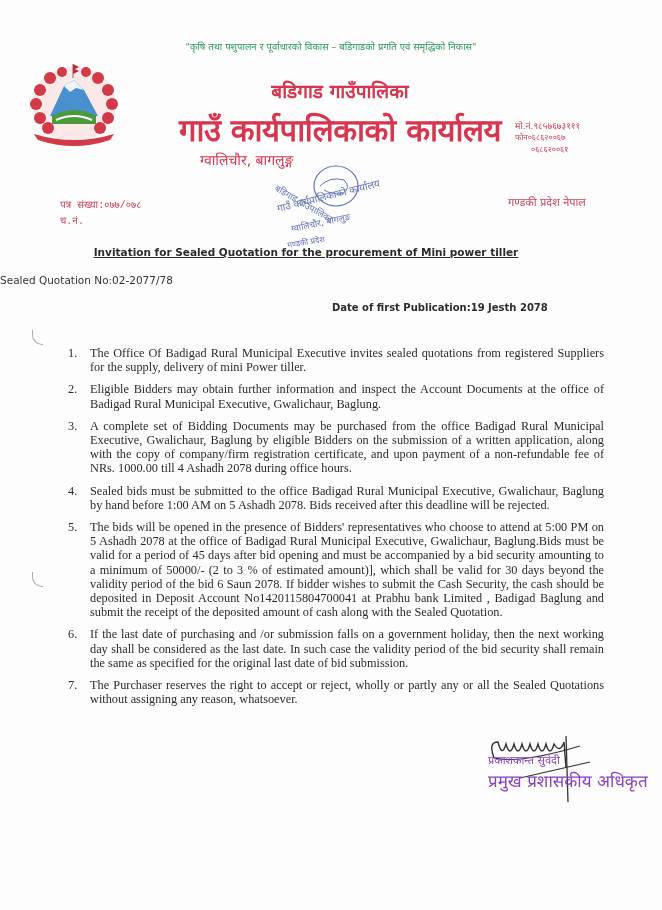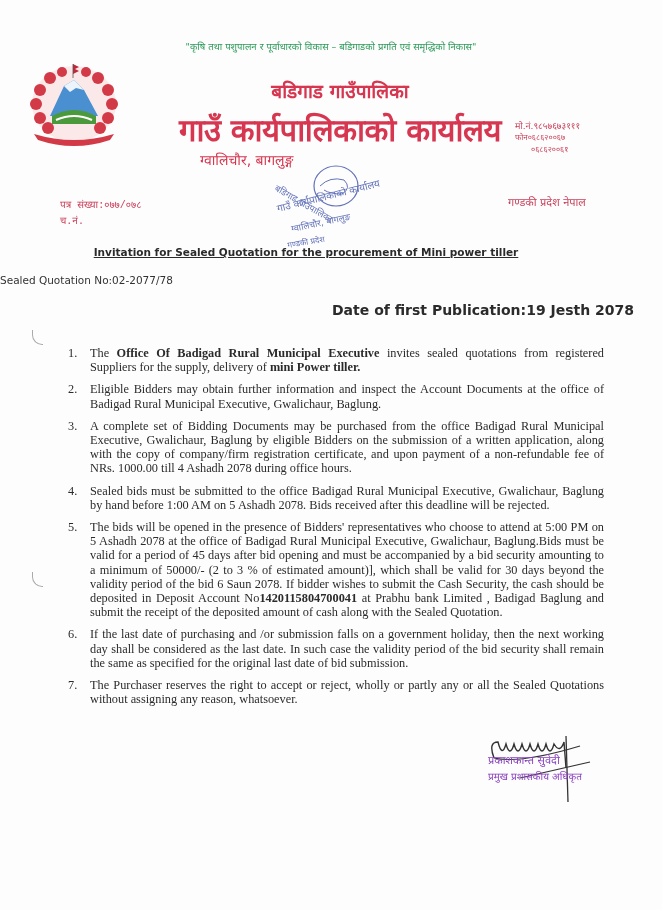--- a/index.html
+++ b/index.html
@@ -48,33 +48,33 @@
       left: 0; width: 558px; top: 246px; text-align: center;
       font-family: "DejaVu Sans", sans-serif; font-weight: bold; font-size: 10.5px;
       text-decoration: underline; color: #2b2b2b; margin-left: 27px;
     }
     .qno {
       left: 0; width: 662px; top: 274px; text-align: left;
       font-family: "DejaVu Sans", sans-serif; font-size: 10.5px; color: #333;
     }
     .pubdate {
       left: 332px; top: 302px; font-family: "DejaVu Sans", sans-serif;
-      font-weight: bold; font-size: 14px; color: #2b2b2b;
+      font-weight: bold; font-size: 10px; color: #2b2b2b;
     }
     .items {
       left: 64px; top: 346px; width: 540px; margin: 0; padding: 0; list-style: none;
       font-family: "Liberation Serif", serif; font-size: 12.3px; line-height: 14.2px; color: #2b2b2b;
     }
     .items li { position: relative; padding-left: 26px; margin-bottom: 8px; text-align: justify; }
     .items li .num { position: absolute; left: 4px; top: 0; }
-    .items b { font-weight: bold; }
+    .items b { font-weight: normal; }
     .punch { width: 10px; height: 14px; border-left: 1.5px solid #aaa; border-bottom: 1.5px solid #aaa; border-radius: 0 0 0 10px; }
     .sig { left: 480px; top: 728px; width: 160px; height: 80px; }
     .sig-name { left: 488px; top: 752px; color: #8a3fc0; font-size: 11px; font-family: "DejaVu Sans", sans-serif; }
-    .sig-title { left: 488px; top: 769px; color: #8a3fc0; font-size: 10px; font-family: "DejaVu Sans", sans-serif; }
+    .sig-title { left: 488px; top: 769px; color: #8a3fc0; font-size: 17px; font-family: "DejaVu Sans", sans-serif; }
   </style>
 </head>
 <body>
 
 <div class="abs motto">"कृषि तथा पशुपालन र पूर्वाधारको विकास – बडिगाडको प्रगति एवं समृद्धिको निकास"</div>
 
 <svg class="abs emblem" viewBox="0 0 96 92">
   <ellipse cx="48" cy="44" rx="42" ry="38" fill="#fbe9ea"></ellipse>
   <g fill="#d33a47">
     <circle cx="14" cy="30" r="6"></circle>

